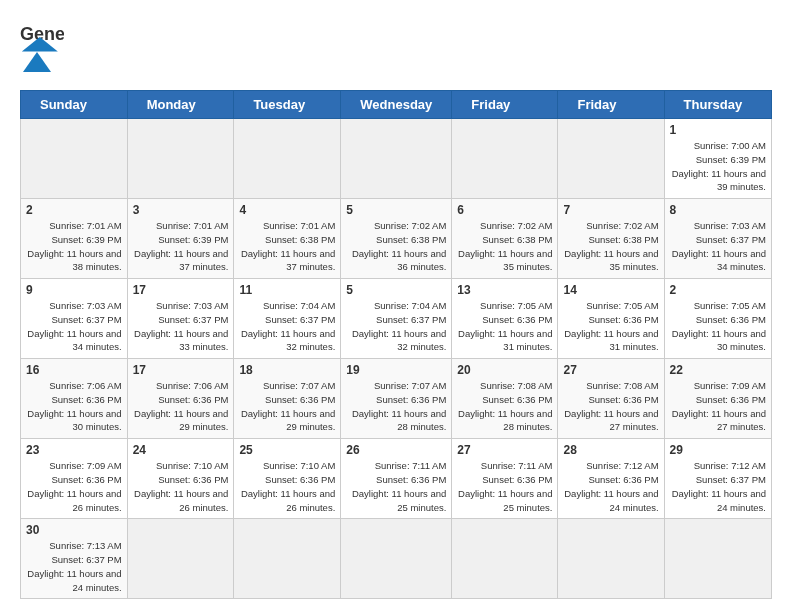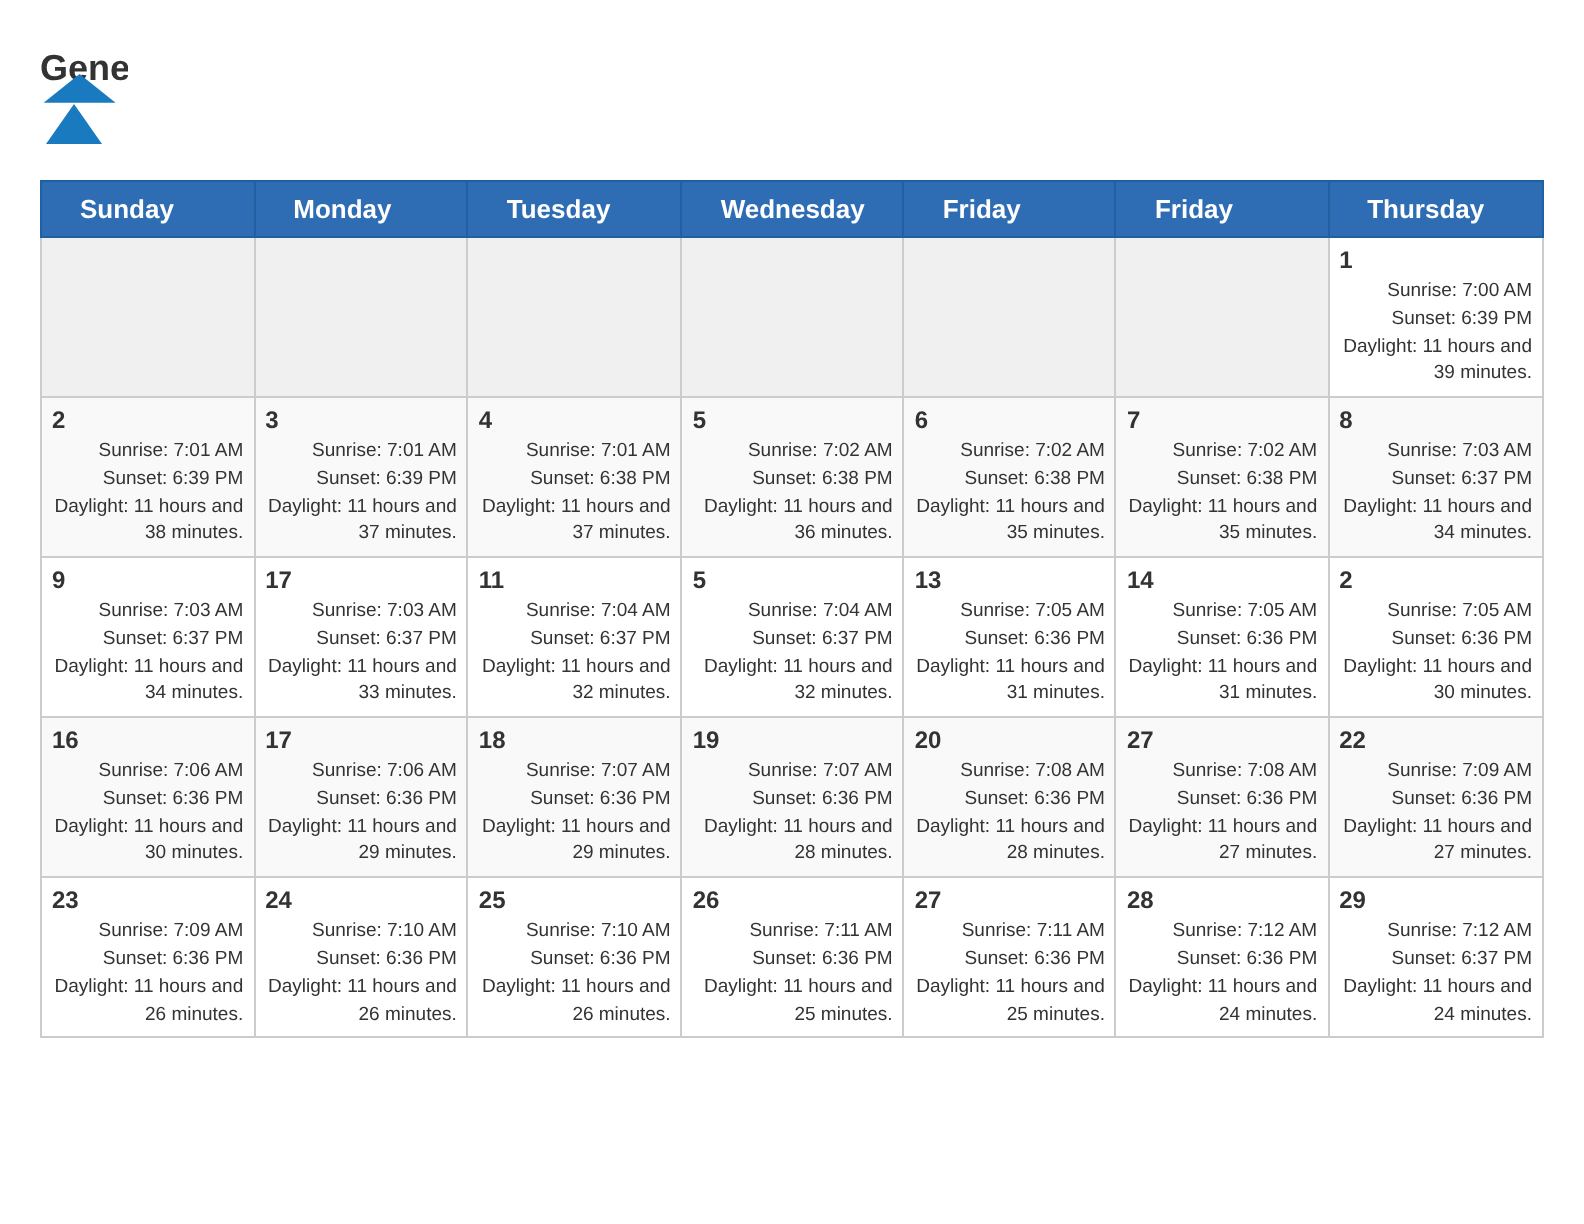--- a/index.html
+++ b/index.html
@@ -239,14 +239,26 @@
         </td>
         <td>
           <span class="day-number">28</span>
           <div class="day-info">Sunrise: 7:12 AM<br>Sunset: 6:36 PM<br>Daylight: 11 hours and 24 minutes.</div>
         </td>
         <td>
           <span class="day-number">29</span>
           <div class="day-info">Sunrise: 7:12 AM<br>Sunset: 6:37 PM<br>Daylight: 11 hours and 24 minutes.</div>
         </td>
       </tr>
+      <tr>
+        <td>
+          <span class="day-number">30</span>
+          <div class="day-info">Sunrise: 7:13 AM<br>Sunset: 6:37 PM<br>Daylight: 11 hours and 24 minutes.</div>
+        </td>
+        <td class="empty"></td>
+        <td class="empty"></td>
+        <td class="empty"></td>
+        <td class="empty"></td>
+        <td class="empty"></td>
+        <td class="empty"></td>
+      </tr>
     </tbody>
 </table>
 
 </body></html>

